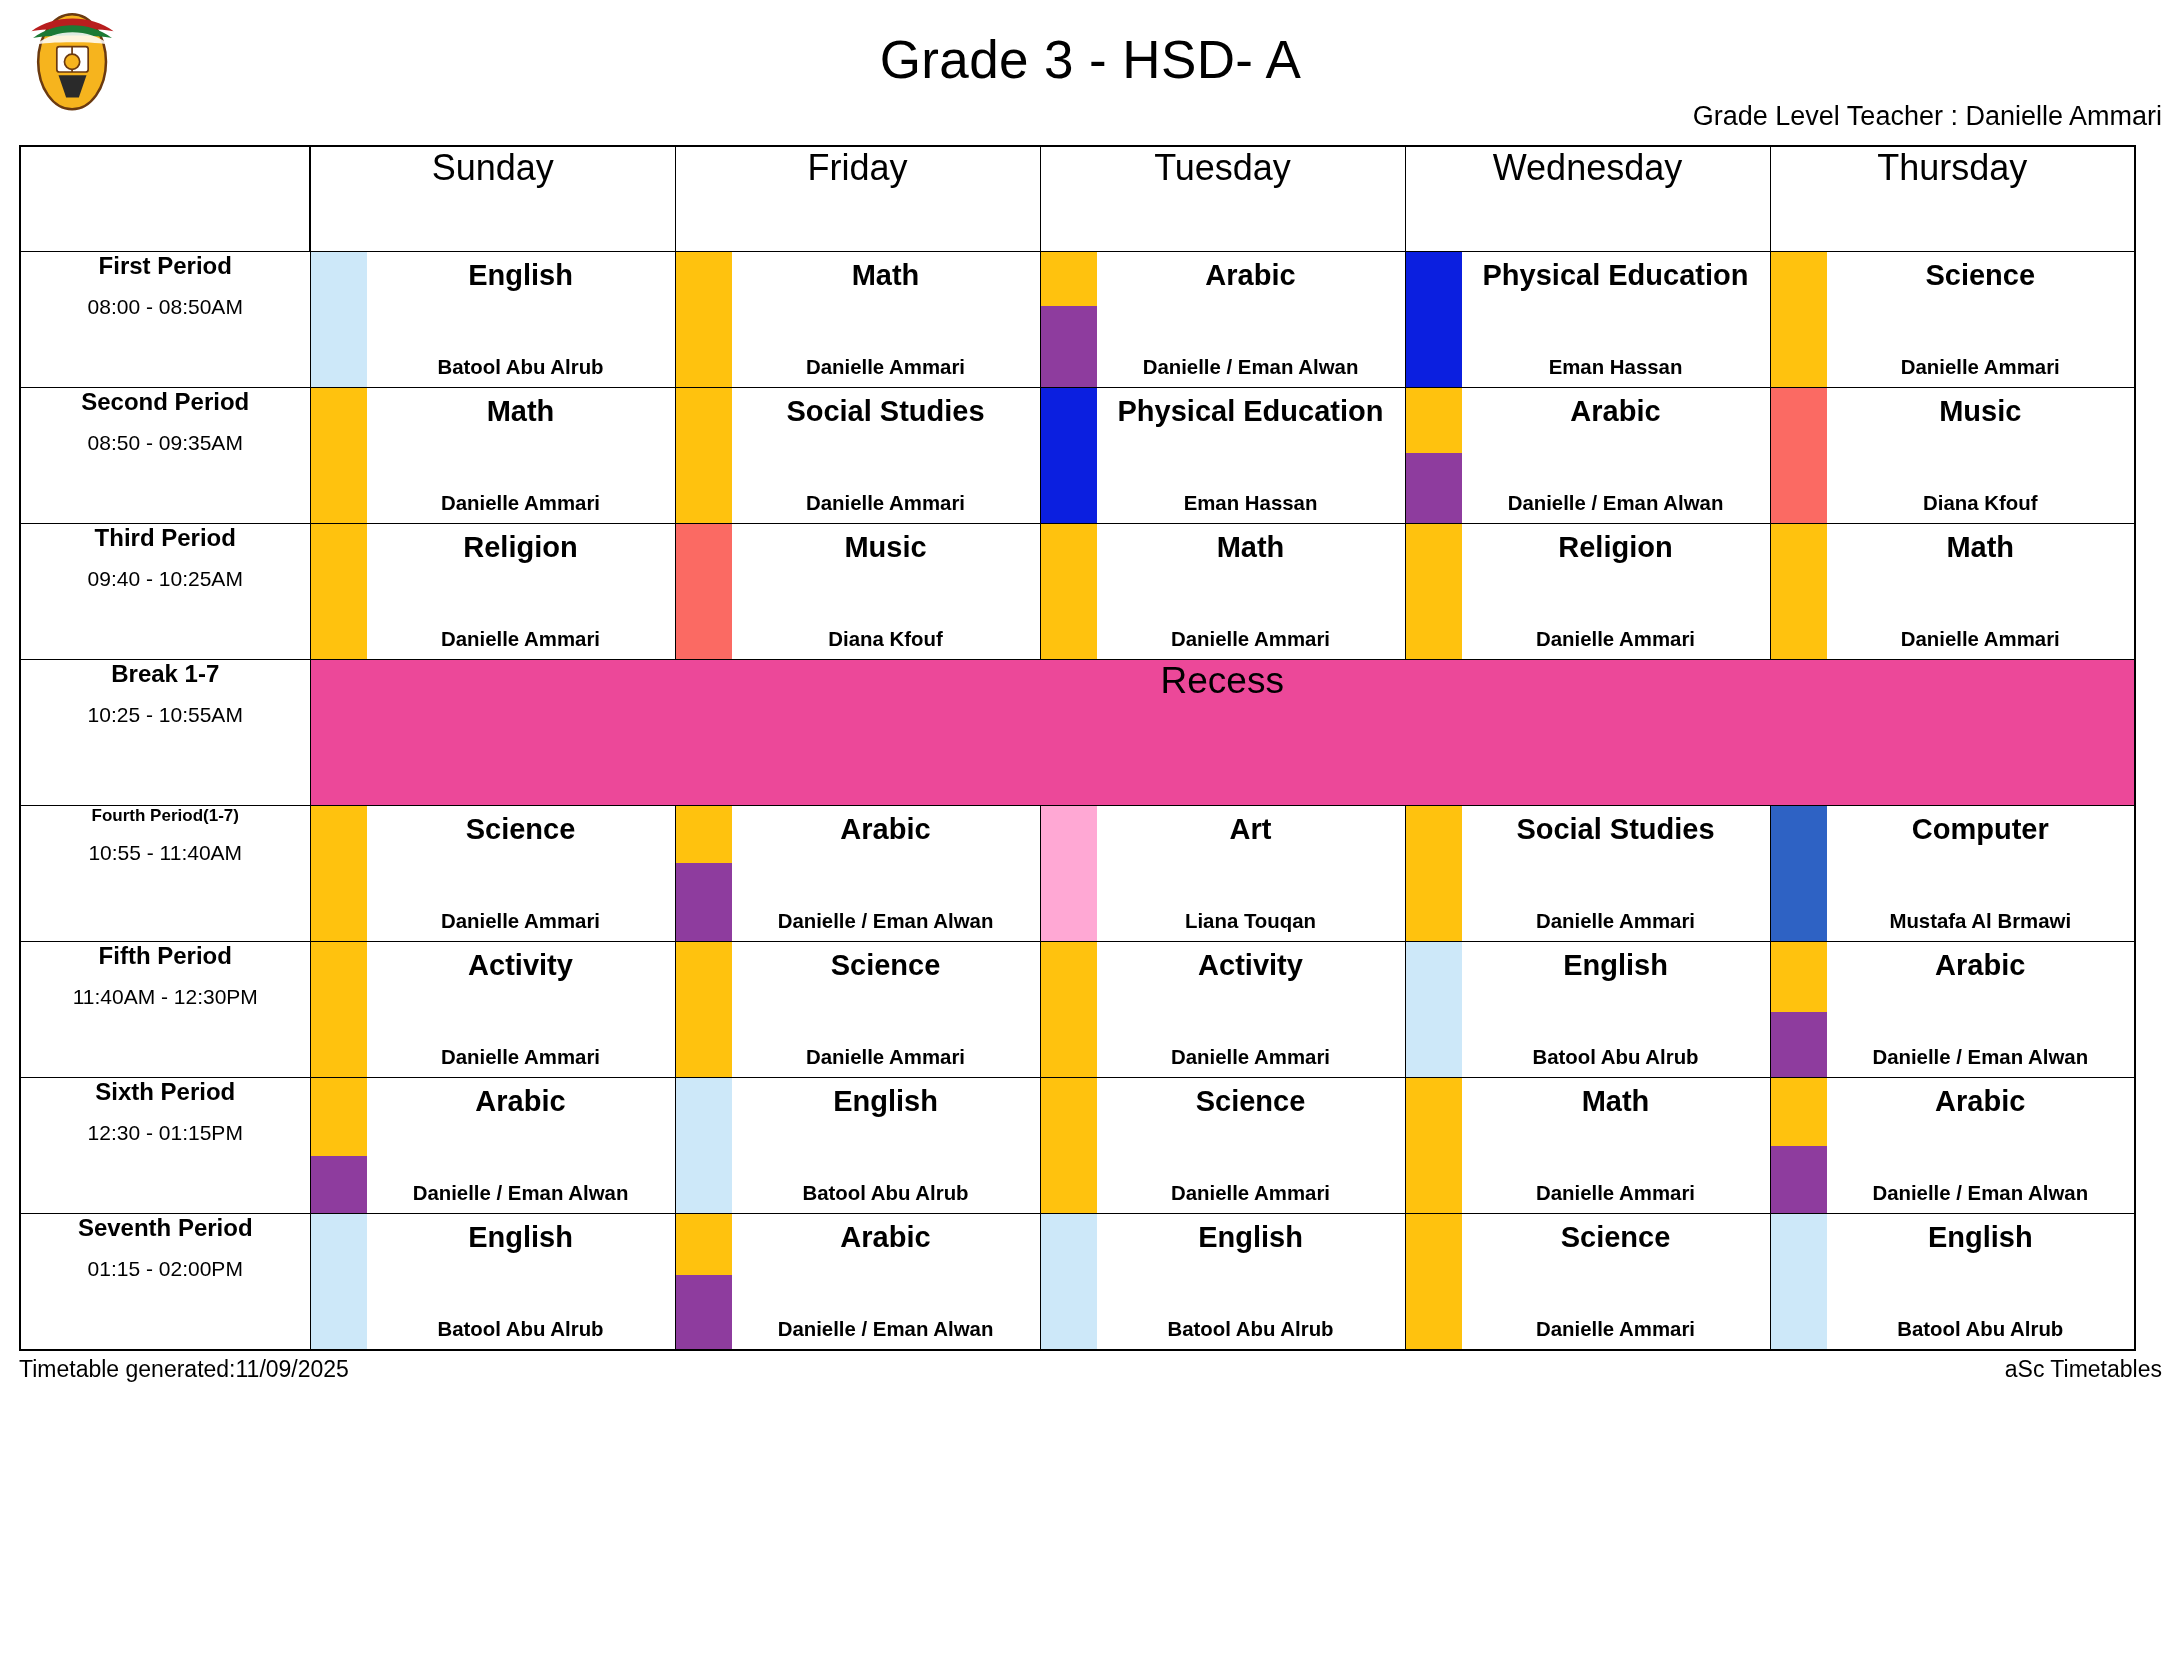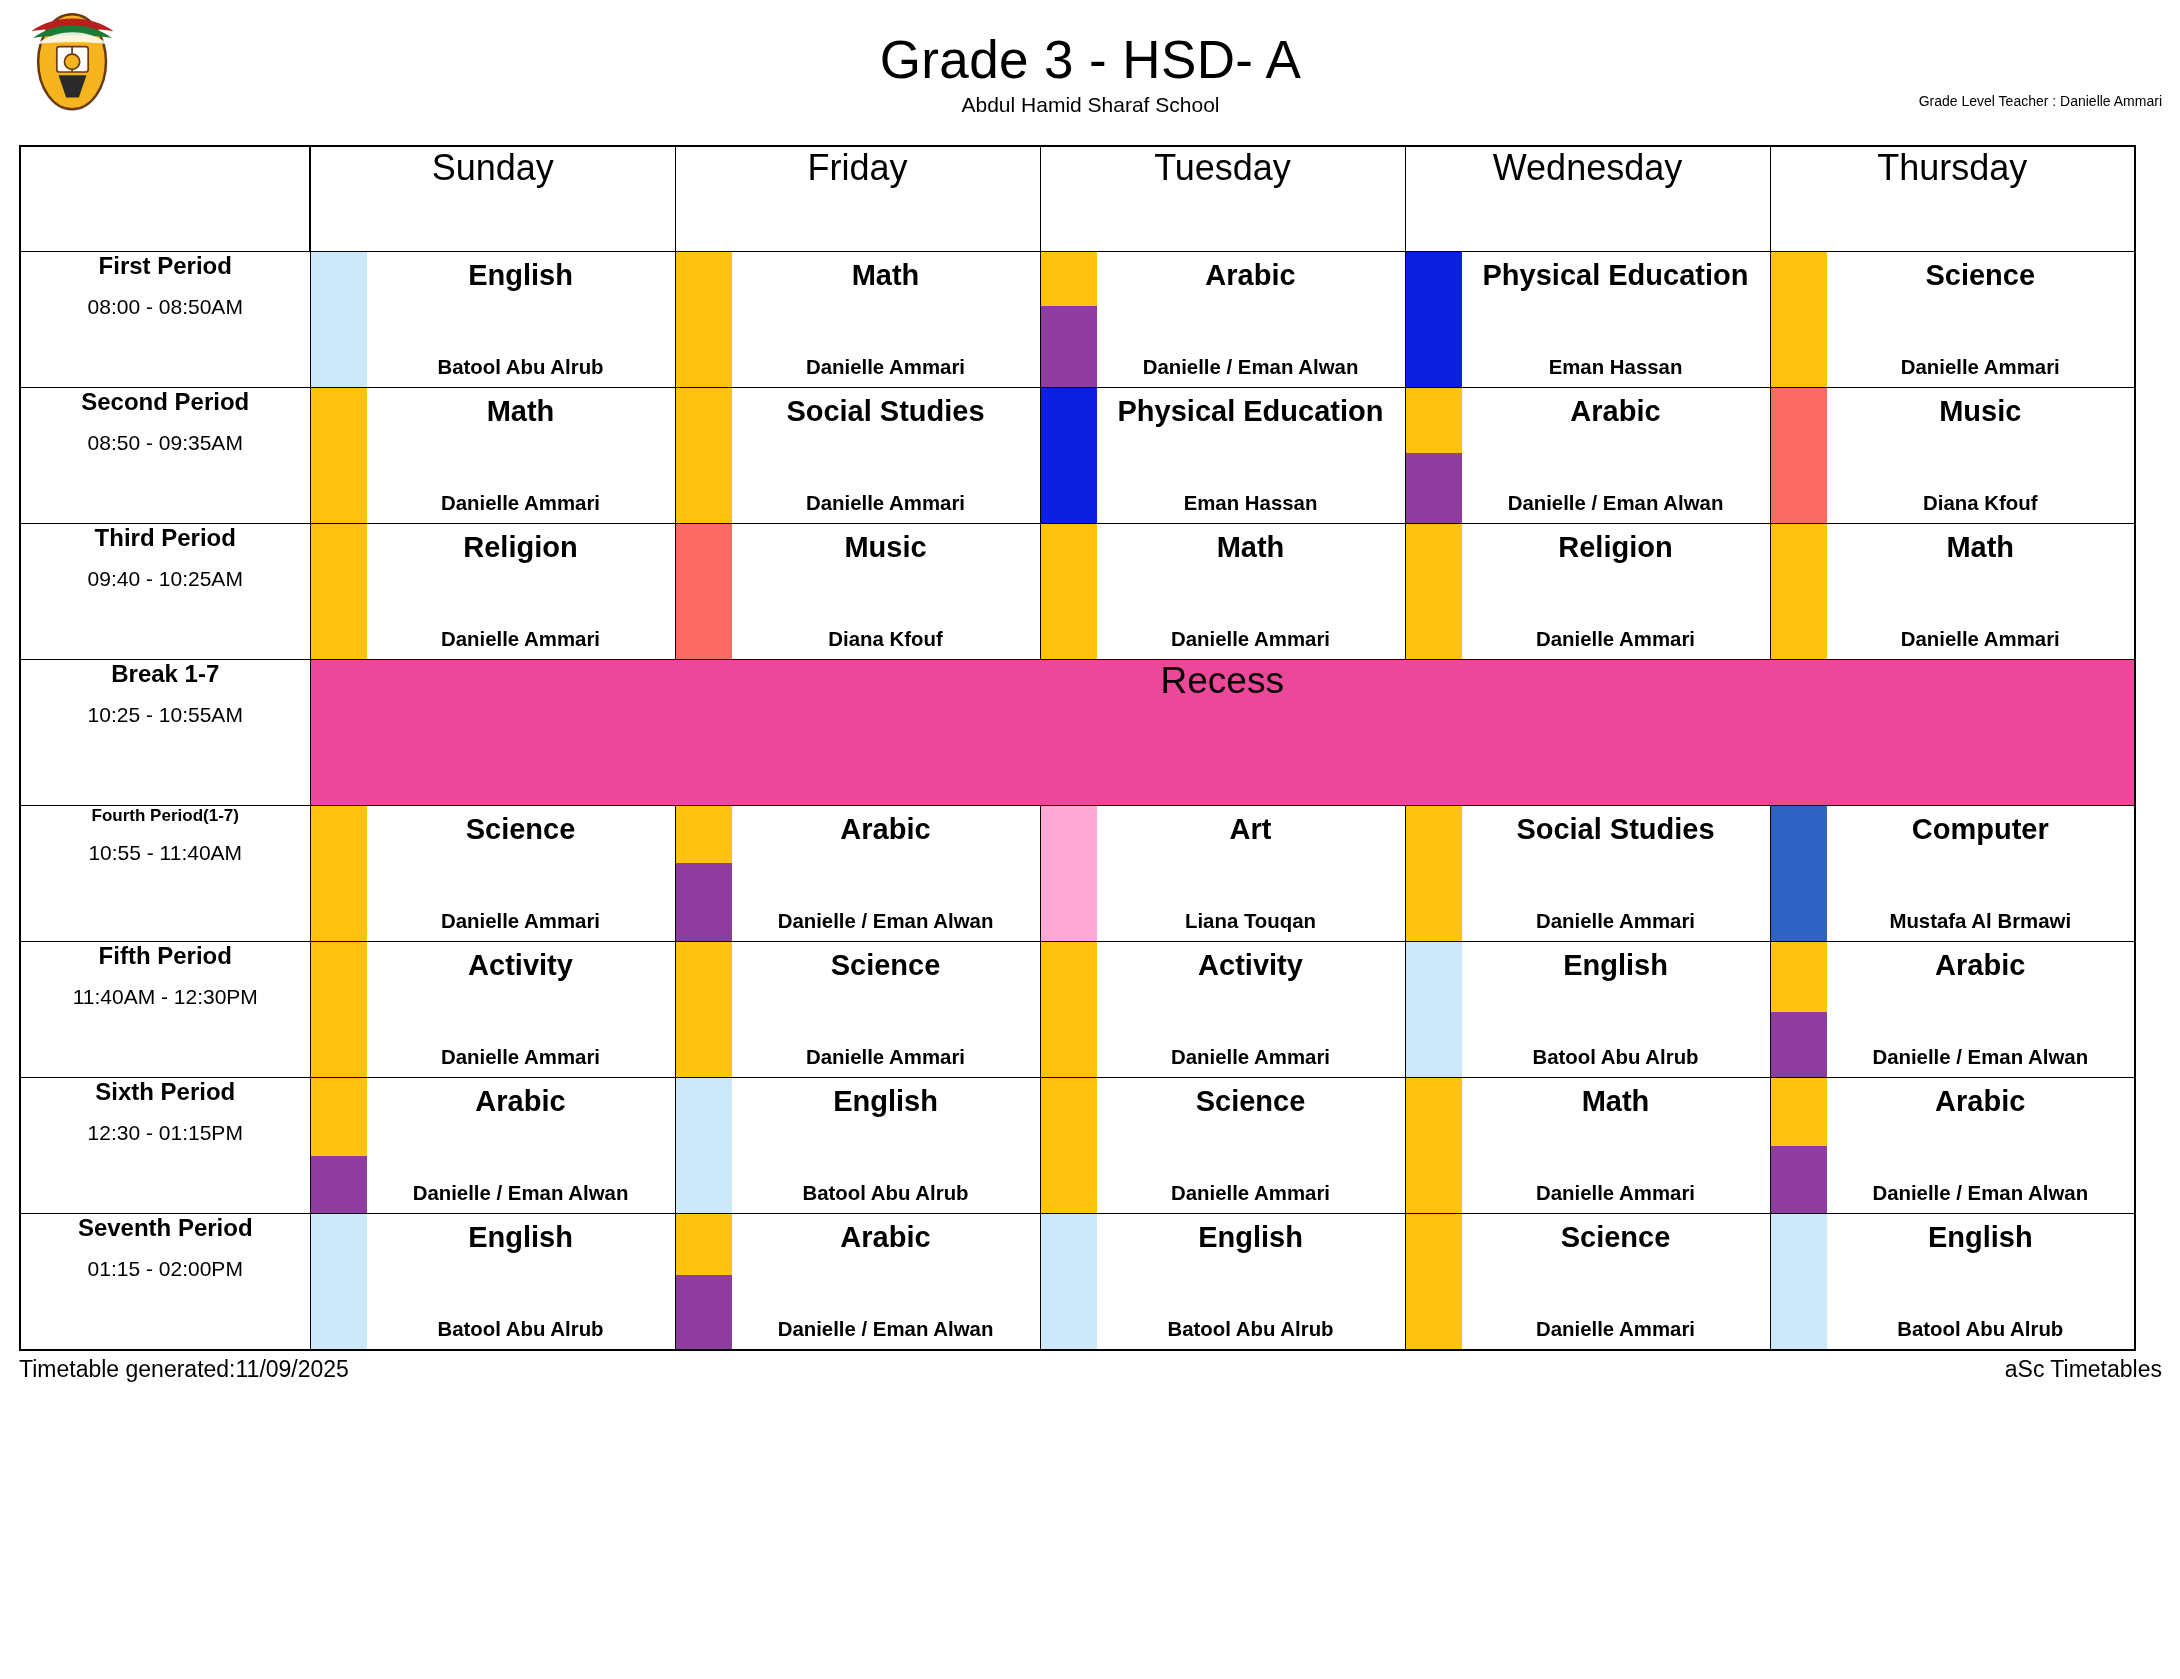--- a/index.html
+++ b/index.html
@@ -52,22 +52,22 @@
   .school-name {
     position: absolute;
     left: 0;
     right: 0;
     text-align: center;
     font-size: 21px;
   }
   .teacher-name {
     position: absolute;
     right: 0;
-    top: 0;
-    font-size: 14px;
+    top: 8px;
+    font-size: 27px;
   }
 
   
   table.timetable {
     border-collapse: collapse;
     width: 2116px;
     table-layout: fixed;
     border: 2.6px solid #000;
   }
   table.timetable td, table.timetable th {
@@ -184,21 +184,20 @@
         <path d="M6 34 C32 14, 73 14, 99 34 C84 30, 20 30, 6 34 Z" fill="#1c7a35"></path>
         <path d="M8 42 C34 22, 71 22, 97 42 C82 38, 22 38, 8 42 Z" fill="#ffffff" opacity="0.85"></path>
         <rect x="34" y="44" width="37" height="30" rx="3" fill="#ffffff" stroke="#6b3a10" stroke-width="2"></rect>
         <line x1="52" y1="44" x2="52" y2="74" stroke="#6b3a10" stroke-width="2"></line>
         <path d="M36 78 L69 78 L60 104 L45 104 Z" fill="#2a2a2a"></path>
         <circle cx="52" cy="62" r="9" fill="#f6b41e" stroke="#6b3a10" stroke-width="2"></circle>
       </svg>
     </div>
     <div class="title">Grade 3 - HSD- A</div>
     <div class="subheader">
-      <div class="school-name">Abdul Hamid Sharaf School</div>
       <div class="teacher-name">Grade Level Teacher : Danielle Ammari</div>
     </div>
   </div>
 
   <table class="timetable">
     <colgroup>
       <col class="col-period">
       <col class="col-day">
         <col class="col-day">
         <col class="col-day">

